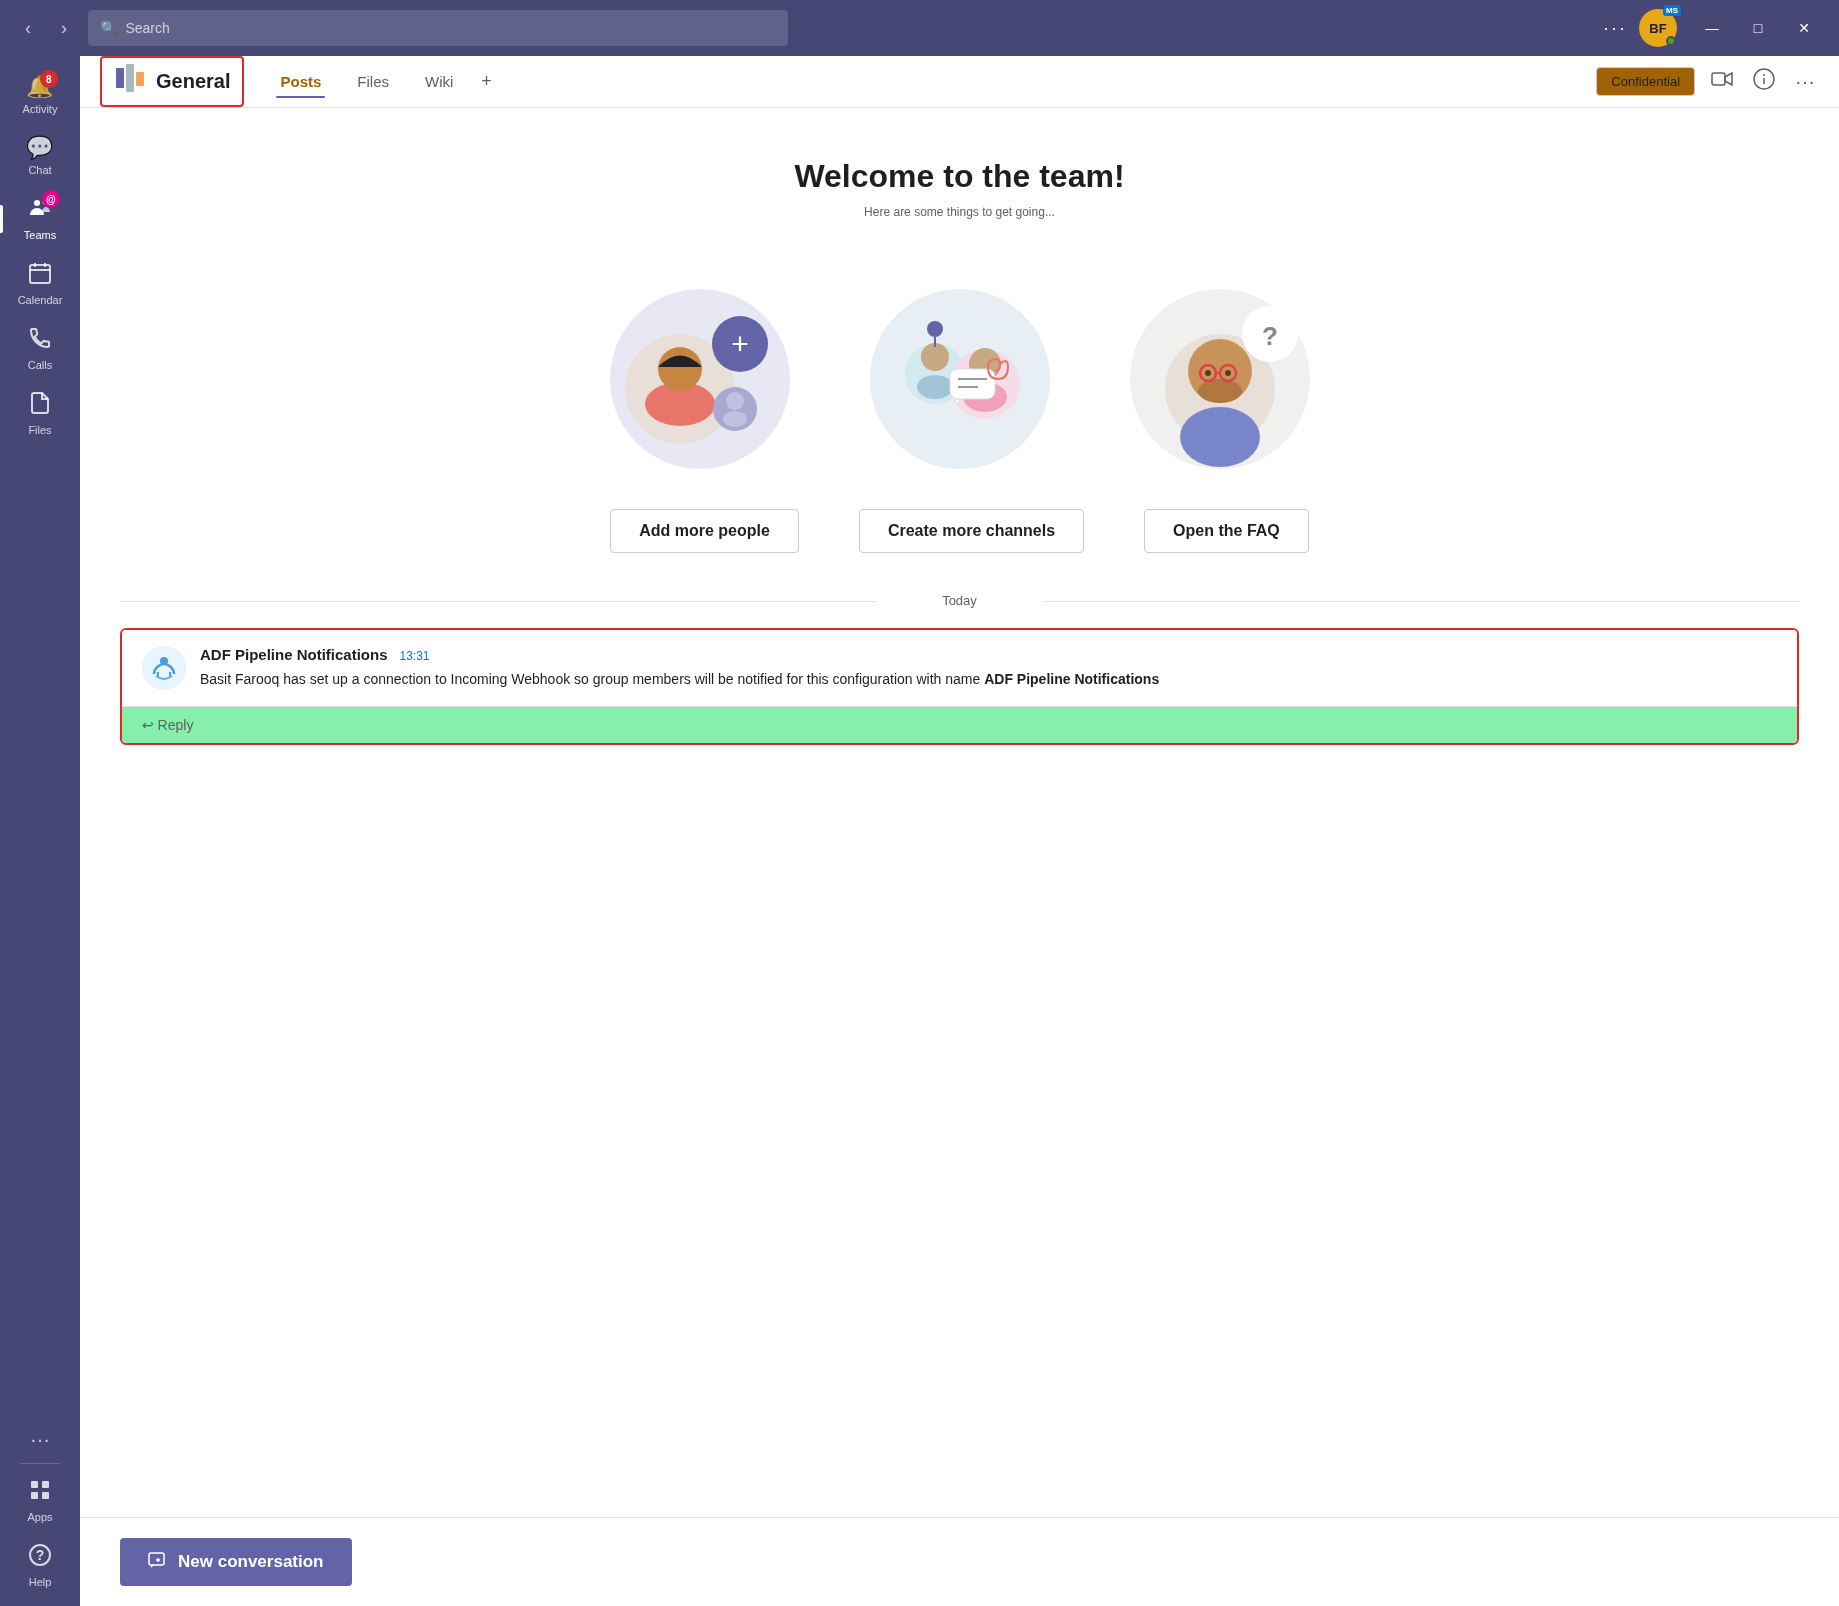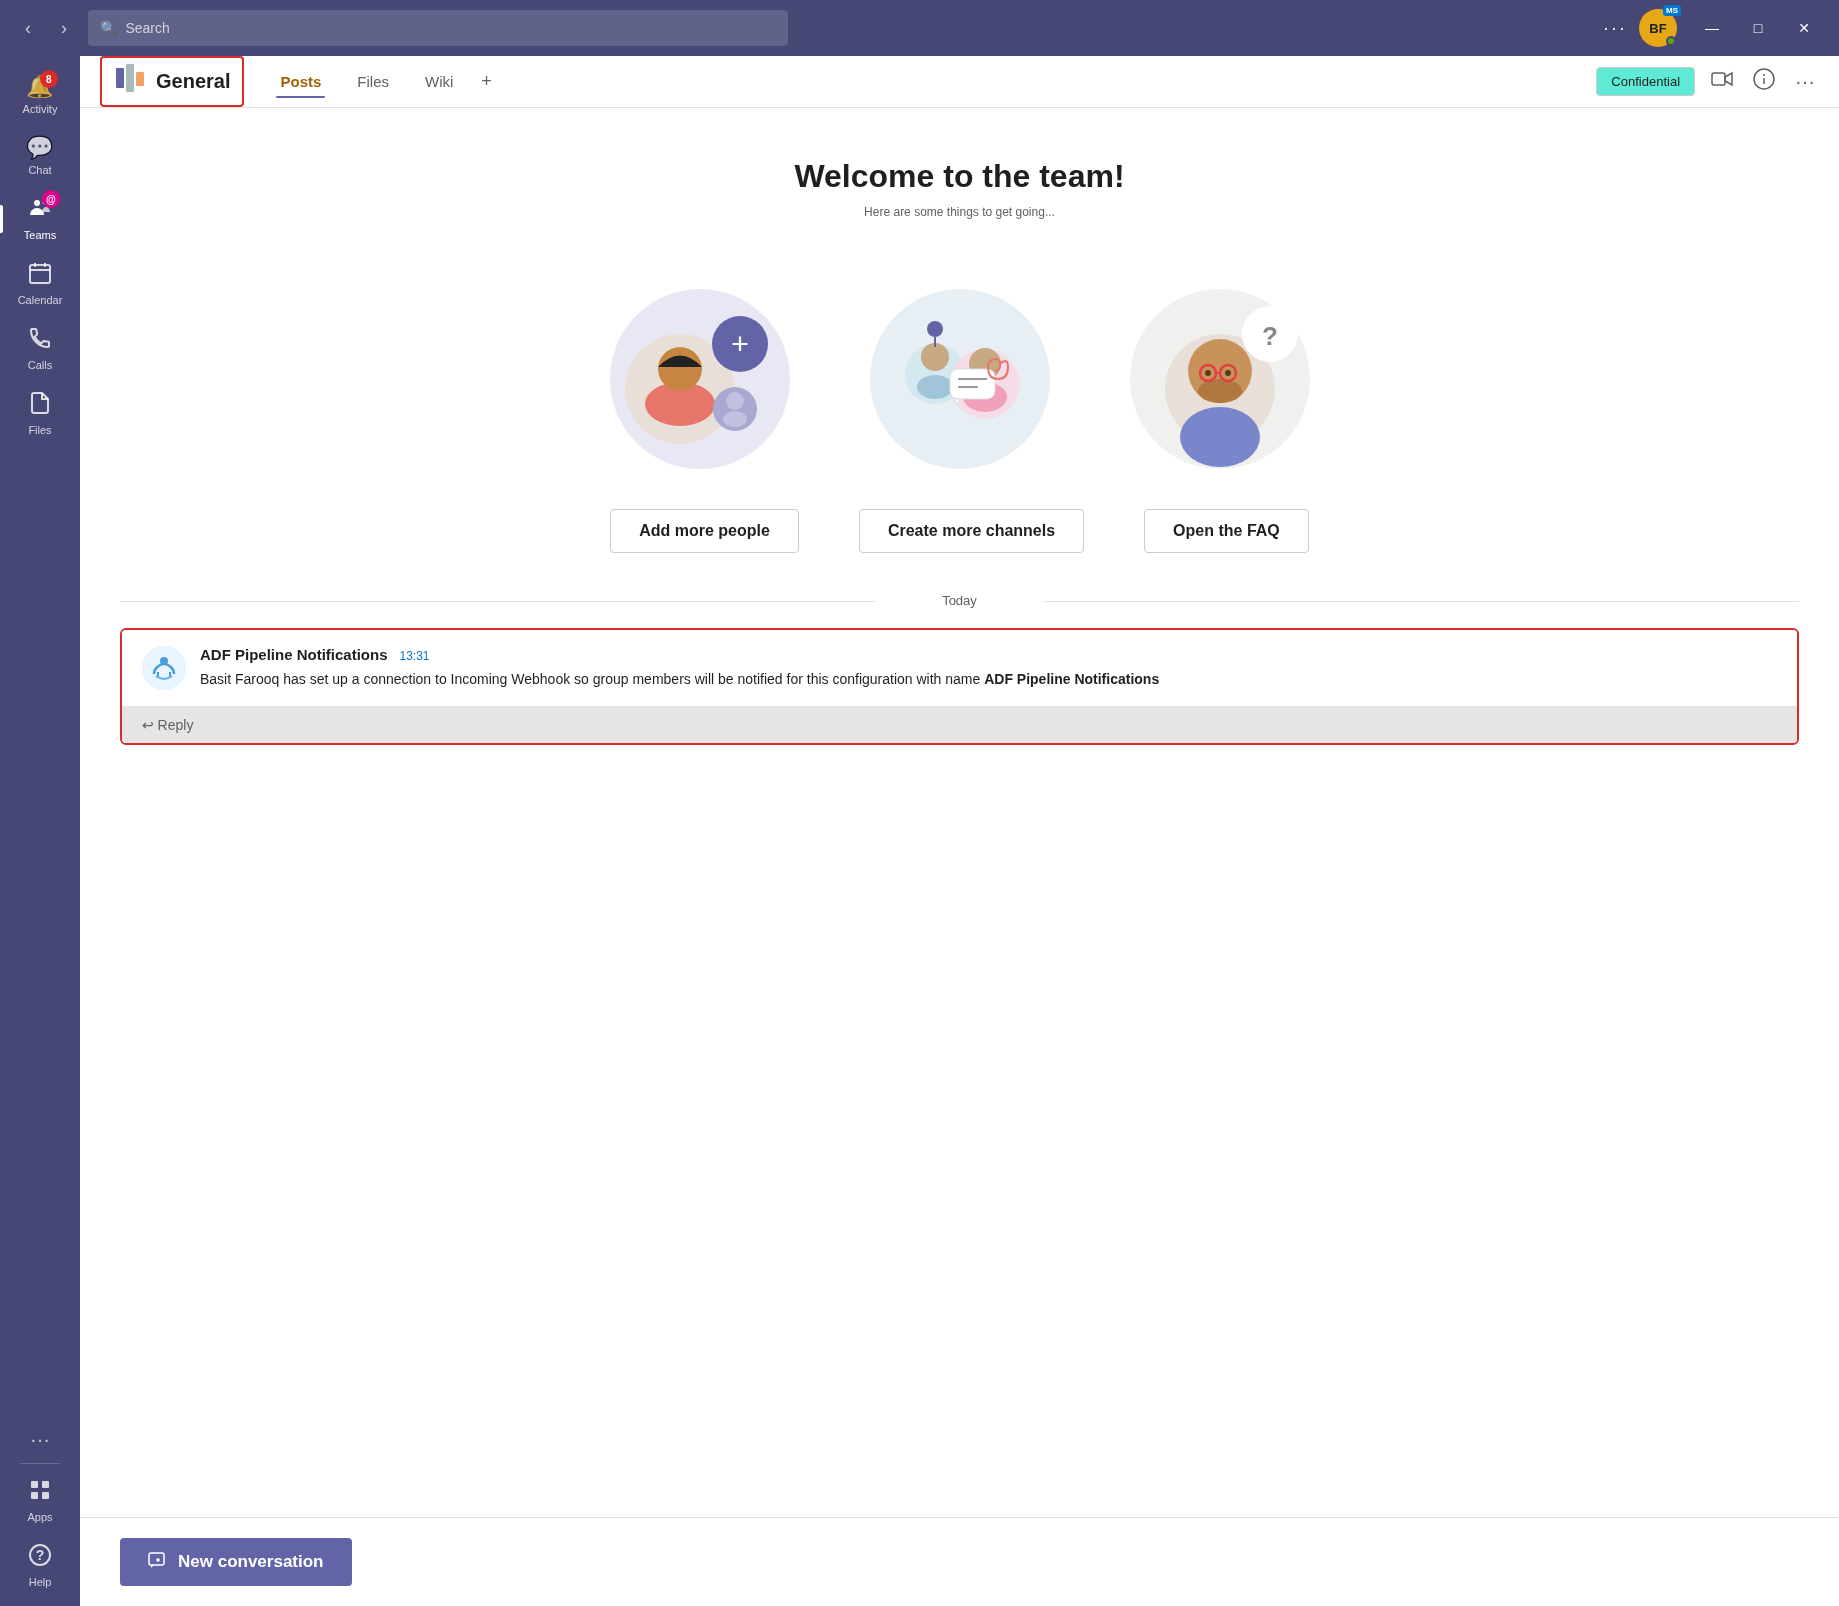--- a/index.html
+++ b/index.html
@@ -123,21 +123,21 @@
     .tab-item.active { color: #a16207; font-weight: 600; }
     .tab-item.active::after {
       content: ''; position: absolute; bottom: 0; left: 12px; right: 12px;
       height: 2px; background: #6264a7; border-radius: 2px;
     }
     .tab-add { font-size: 18px; color: #616161; cursor: pointer; padding: 4px 8px; }
     .channel-header-right { margin-left: auto; display: flex; align-items: center; gap: 12px; }
     .confidential-btn {
       border: 1px solid #ccc; border-radius: 4px;
       padding: 6px 14px; font-size: 13px; color: #201f1e;
-      background: #5eead4; cursor: pointer;
+      background: #a16207; cursor: pointer;
     }
     .header-icon-btn { background: none; border: none; cursor: pointer; color: #616161; font-size: 20px; padding: 4px; }
 
     
     .posts-area { flex: 1; overflow-y: auto; padding: 20px 40px; background: white; }
 
     
     .welcome-section { text-align: center; padding: 30px 0 40px; }
     .welcome-title { font-size: 32px; font-weight: 700; color: #201f1e; margin-bottom: 10px; }
     .welcome-subtitle { font-size: 12px; color: #616161; }
@@ -184,21 +184,21 @@
     .message-content { flex: 1; }
     .message-header { display: flex; align-items: baseline; gap: 12px; margin-bottom: 6px; }
     .message-sender { font-size: 15px; font-weight: 600; color: #201f1e; }
     .message-time { font-size: 12px; color: #0078d4; }
     .message-body { font-size: 14px; color: #201f1e; line-height: 1.5; }
     .message-bold { font-weight: 700; }
 
     .reply-bar {
       border-top: 1px solid #e1e1e1; padding: 10px 20px;
       display: flex; align-items: center; gap: 8px;
-      background: #e5e5e5; color: #616161; cursor: pointer;
+      background: #86efac; color: #616161; cursor: pointer;
       font-size: 14px;
     }
 
     
     .new-conv-bar {
       padding: 20px 40px; background: white;
       border-top: 1px solid #e1e1e1; flex-shrink: 0;
     }
     .new-conv-btn {
       background: #6264a7; color: white;

